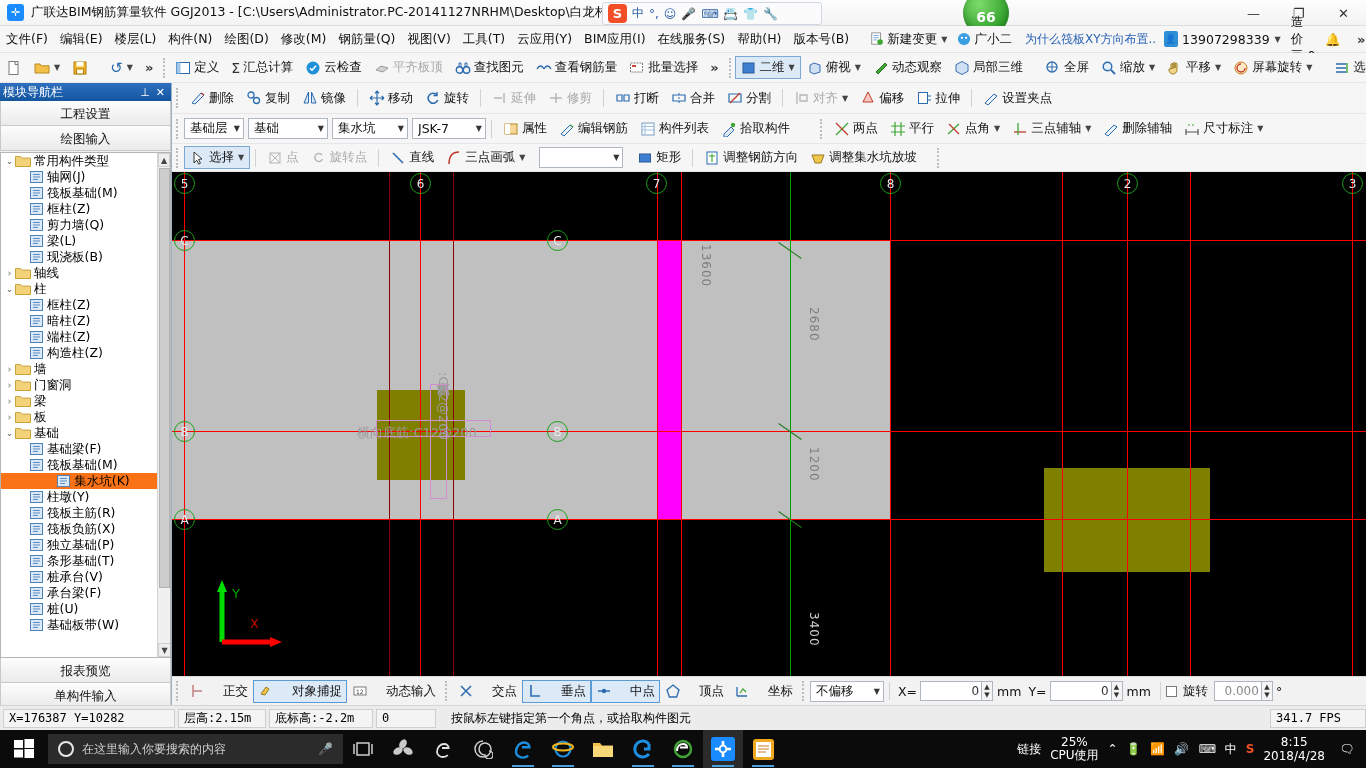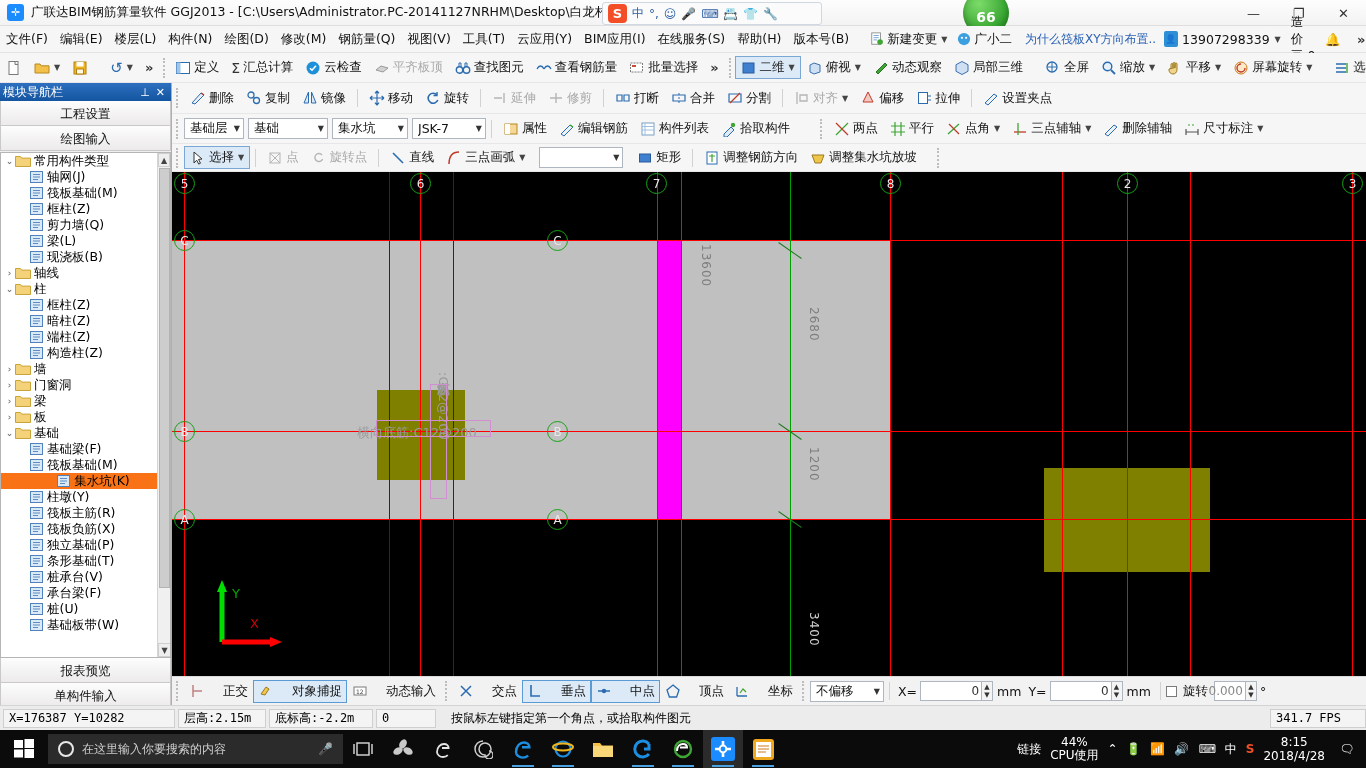--- a/index.html
+++ b/index.html
@@ -1101,21 +1101,21 @@
     <span class="numin">0</span>
     <span class="spin">▲<br>▼</span>
     <span style="padding:0 4px;">mm</span>
     <span style="padding:0 3px;">Y=</span>
     <span class="numin">0</span>
     <span class="spin">▲<br>▼</span>
     <span style="padding:0 4px;">mm</span>
     <div class="tsep"></div>
     <span class="cbx"></span>
     <span style="padding:0 6px;">旋转</span>
-    <span class="numin" style="width:32px;color:#888;">0.000</span>
+    <span class="numin" style="width:48px;color:#888;">0.000</span>
     <span class="spin">▲<br>▼</span>
     <span style="padding:0 3px;">°</span>
   </div>
 
   <div class="statusbar">
     <div class="stcell" style="width:172px;">X=176387 Y=10282</div>
     <div class="stcell" style="width:88px;">层高:2.15m</div>
     <div class="stcell" style="width:104px;">底标高:-2.2m</div>
     <div class="stcell" style="width:60px;">0</div>
     <div class="stcell plain" style="margin-left:10px;font-family:'DejaVu Sans',sans-serif;">按鼠标左键指定第一个角点，或拾取构件图元</div>
@@ -1203,21 +1203,21 @@
       <svg width="23" height="23" viewBox="0 0 23 23">
         <rect x="1" y="1" width="21" height="21" rx="3" fill="#f0a81e"></rect>
         <rect x="4" y="4" width="15" height="15" fill="#fff"></rect>
         <path d="M6 8h11M6 11h11M6 14h8" stroke="#d07a1a"></path>
       </svg>
     </div>
 
     <div class="traybox">
       <span>链接</span>
       <span class="cpu">
-        <span>44%</span><br>
+        <span>25%</span><br>
         <span>CPU使用</span>
       </span>
       <span>⌃</span>
       <span>🔋</span>
       <span>📶</span>
       <span>🔊</span>
       <span>⌨</span>
       <span>中</span>
       <span style="color:#f24f28;font-weight:bold;">S</span>
       <span class="clock">

